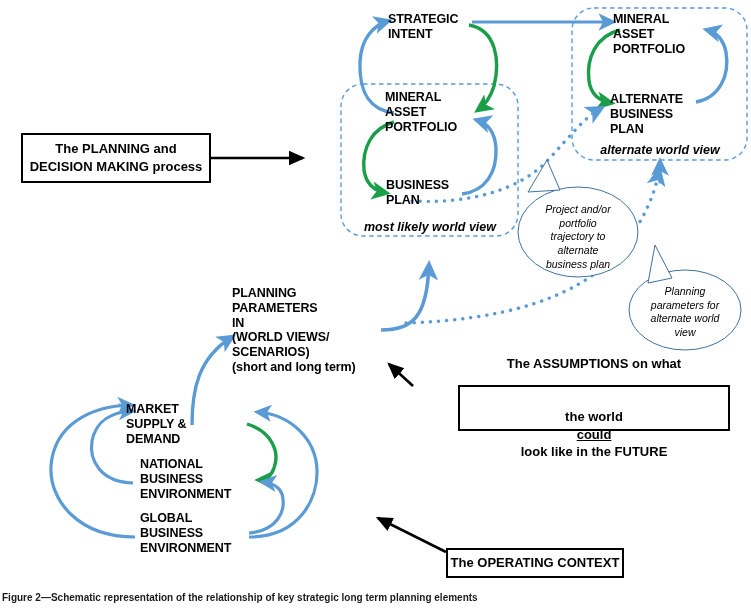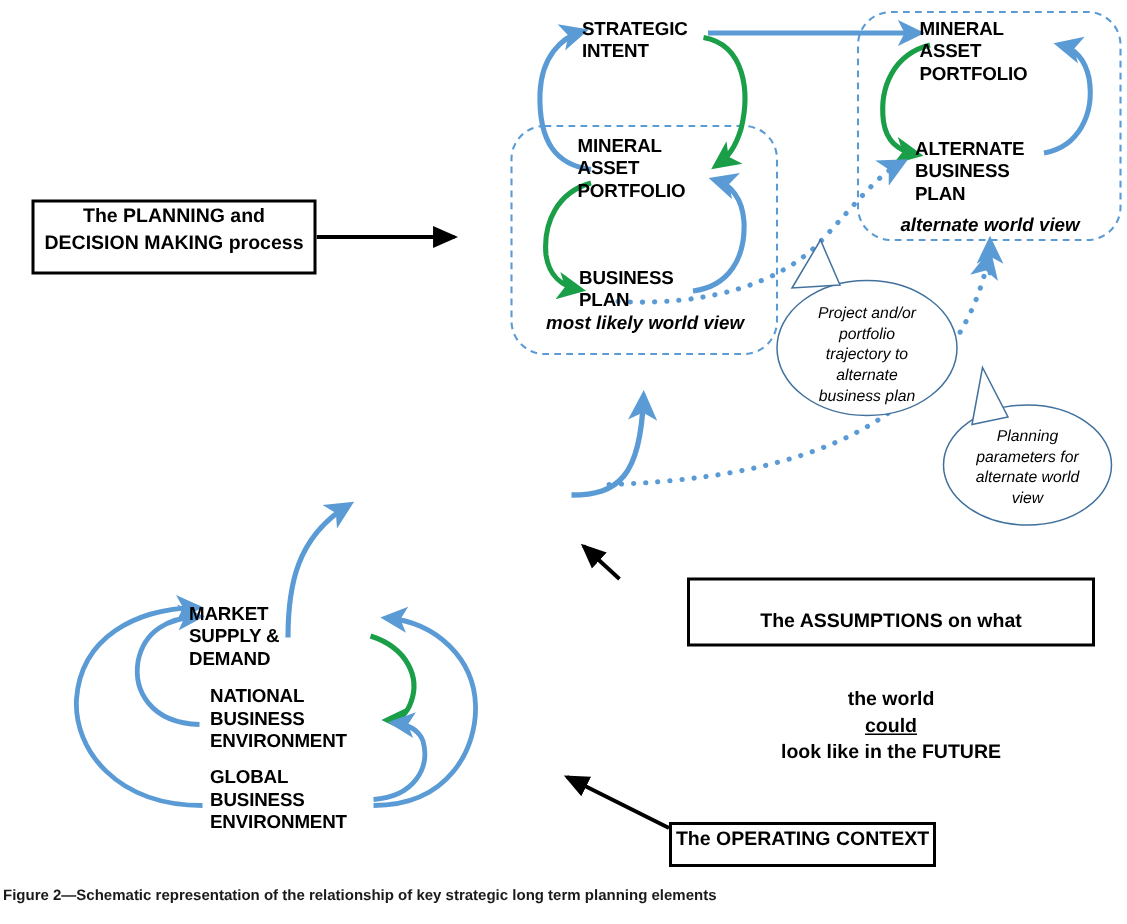--- a/index.html
+++ b/index.html
@@ -58,20 +58,21 @@
     white-space: pre-line;
     z-index: 6;
   }
 
   .black-box {
     position: absolute;
     box-sizing: border-box;
     border: 2.5px solid #000000;
     background: #ffffff;
     display: flex;
+    align-items: center;
     justify-content: center;
     text-align: center;
     font-family: "Liberation Sans", sans-serif;
     font-weight: bold;
     color: #000000;
     line-height: 1.35;
     z-index: 8;
   }
   .black-box span { display: block; white-space: pre-line; }
 
@@ -163,32 +164,36 @@
   <div class="node-label sz-13" style="left:388px; top:12px; width:90px;">STRATEGIC
 INTENT</div>
 
   <div class="node-label sz-13" style="left:385px; top:90px; width:92px;">MINERAL
 ASSET
 PORTFOLIO</div>
 
   <div class="node-label sz-13" style="left:386px; top:178px; width:90px;">BUSINESS
 PLAN</div>
 
-  <div class="region-caption" style="left:360px; top:208px; width:140px;">most likely world view</div>
+  <div class="region-caption" style="left:360px; top:220px; width:140px;">most likely world view</div>
 
   <div class="node-label sz-13" style="left:613px; top:12px; width:94px;">MINERAL
 ASSET
 PORTFOLIO</div>
 
   <div class="node-label sz-13" style="left:610px; top:92px; width:98px;">ALTERNATE
 BUSINESS
 PLAN</div>
 
   <div class="region-caption" style="left:590px; top:143px; width:140px;">alternate world view</div>
 
+  <div class="node-label sz-13" style="left:232px; top:286px; width:150px;">PLANNING  PARAMETERS
+IN
+(WORLD VIEWS/ SCENARIOS)
+(short and long term)</div>
 
   <div class="node-label sz-13" style="left:126px; top:402px; width:116px;">MARKET
 SUPPLY &amp; DEMAND</div>
 
   <div class="node-label sz-13" style="left:140px; top:457px; width:110px;">NATIONAL
 BUSINESS
 ENVIRONMENT</div>
 
   <div class="node-label sz-13" style="left:140px; top:511px; width:110px;">GLOBAL
 BUSINESS

